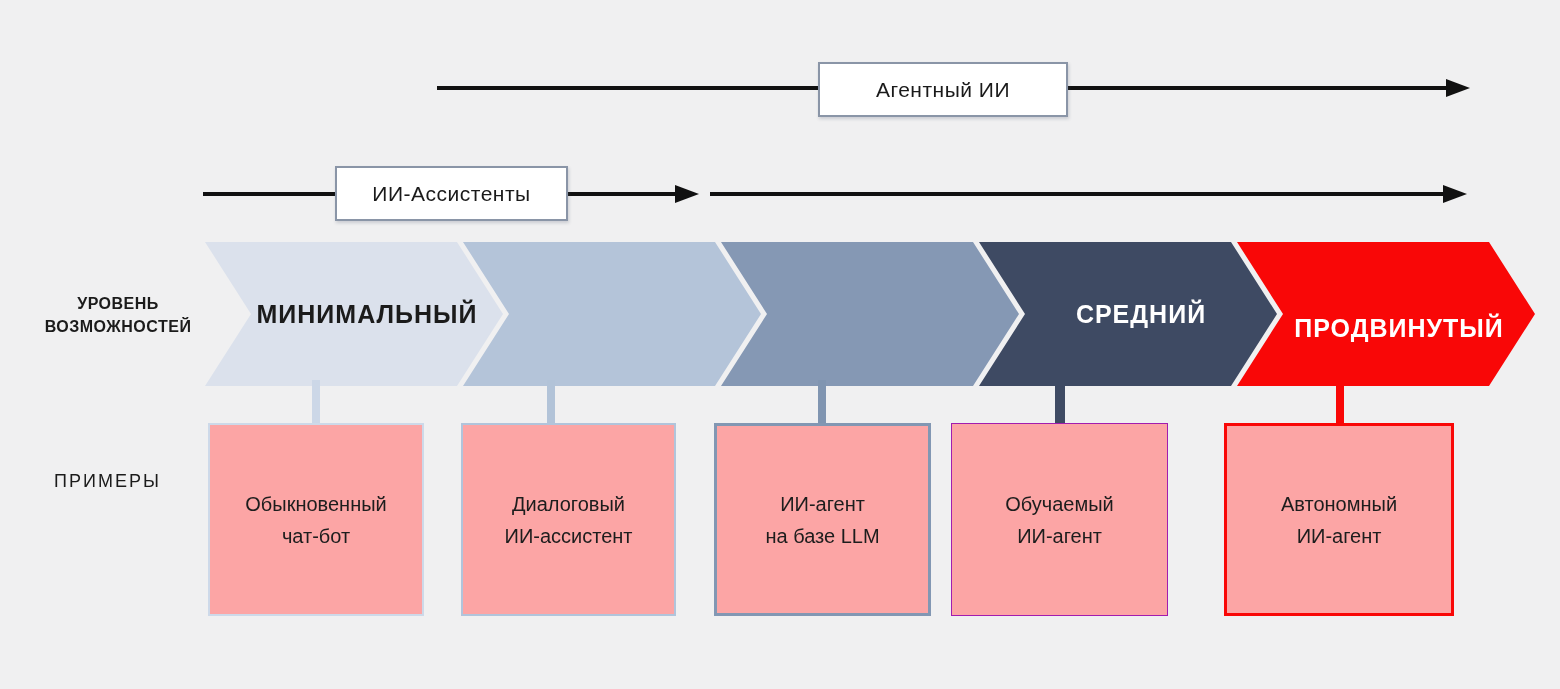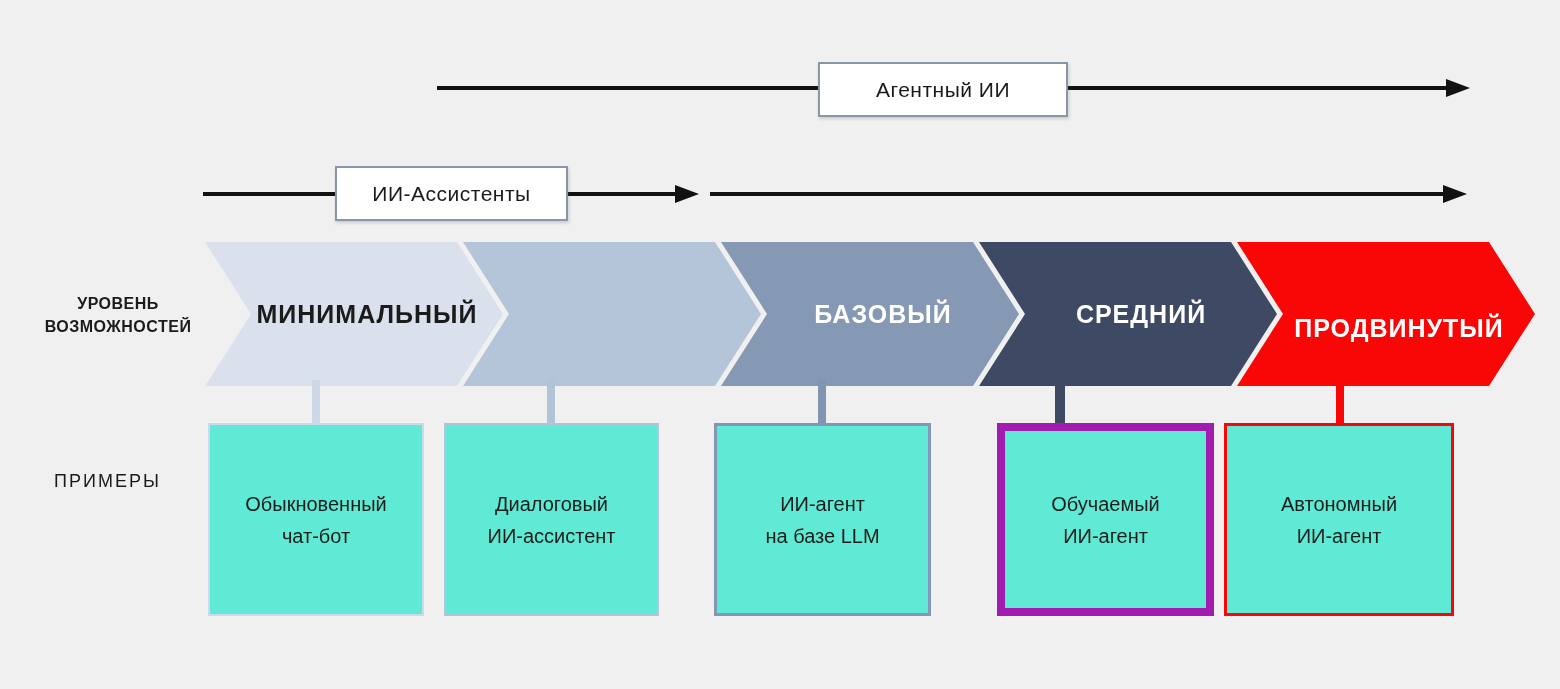--- a/index.html
+++ b/index.html
@@ -95,33 +95,33 @@
   #stem-1 { left: 547px;  background: #b2c3d8; }
   #stem-2 { left: 818px;  background: #8095b1; }
   #stem-3 { left: 1055px; background: #3e4a63; width: 10px; }
   #stem-4 { left: 1336px; background: #f90707; }
 
   
   .example-box {
     position: absolute;
     top: 423px;
     height: 193px;
-    background: #5eead4;
+    background: #fca5a5;
     display: flex;
     flex-direction: column;
     justify-content: center;
     text-align: center;
     font-size: 20px;
     line-height: 1.6;
     color: #1d1d1d;
   }
   #example-box-0 { left: 208px;  width: 216px; border: 2px solid #cdd9e9; }
-  #example-box-1 { left: 444px;  width: 215px; border: 2px solid #b1c4db; }
+  #example-box-1 { left: 461px;  width: 215px; border: 2px solid #b1c4db; }
   #example-box-2 { left: 714px;  width: 217px; border: 3px solid #8297b3; }
-  #example-box-3 { left: 997px;  width: 217px; border: 8px solid #a21caf; }
+  #example-box-3 { left: 951px;  width: 217px; border: 1px solid #a21caf; }
   #example-box-4 { left: 1224px; width: 230px; border: 3px solid #f90707; }
 </style>
 </head>
 <body>
 
 <div class="canvas">
 
   <div class="tl-line" id="line-top"></div>
   <div class="tl-arrowhead" id="head-top"></div>
   <div class="tl-box" id="flow-agentic-box">
@@ -144,21 +144,20 @@
 
   <svg id="chevron-svg" width="1560" height="689">
     <polygon points="205,242 457,242 503,314 457,386 205,386 251,314" fill="#dbe1ec"></polygon>
     <polygon points="463,242 715,242 761,314 715,386 463,386 509,314" fill="#b4c4d9"></polygon>
     <polygon points="721,242 973,242 1019,314 973,386 721,386 767,314" fill="#8598b4"></polygon>
     <polygon points="979,242 1231,242 1277,314 1231,386 979,386 1025,314" fill="#3e4a63"></polygon>
     <polygon points="1237,242 1489,242 1535,314 1489,386 1237,386 1283,314" fill="#f90707"></polygon>
   </svg>
 
   <div class="chevron-label t-dark" id="chevron-label-0">МИНИМАЛЬНЫЙ</div>
-  <div class="chevron-label t-light" id="chevron-label-2">БАЗОВЫЙ</div>
   <div class="chevron-label t-light" id="chevron-label-3">СРЕДНИЙ</div>
   <div class="chevron-label t-light" id="chevron-label-4">ПРОДВИНУТЫЙ</div>
 
   <div class="stem" id="stem-0"></div>
   <div class="stem" id="stem-1"></div>
   <div class="stem" id="stem-2"></div>
   <div class="stem" id="stem-3"></div>
   <div class="stem" id="stem-4"></div>
 
   <div class="example-box" id="example-box-0">

